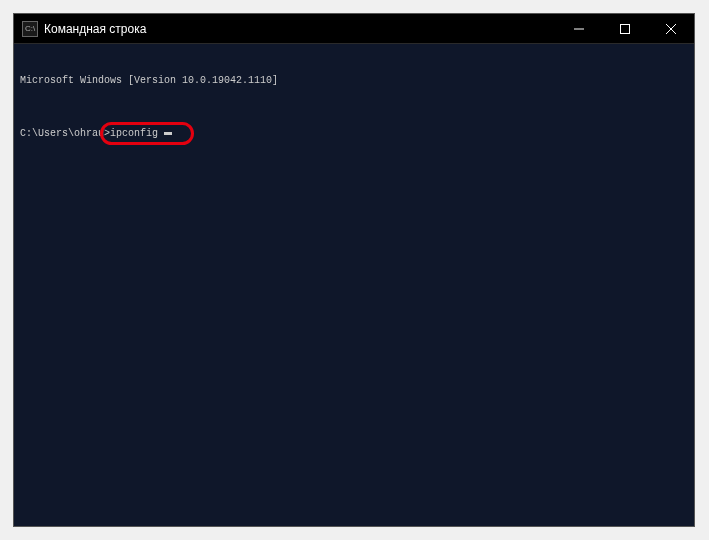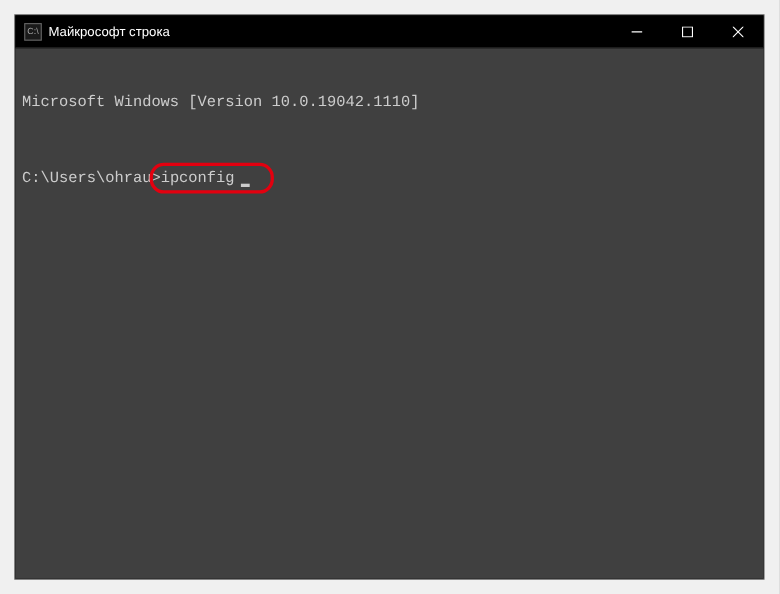--- a/index.html
+++ b/index.html
@@ -51,41 +51,41 @@
       width: 46px;
       height: 30px;
       display: flex;
       align-items: center;
       justify-content: center;
       color: #fff;
     }
     .titlebar-btn svg { width: 10px; height: 10px; }
     .terminal-content {
       flex: 1;
-      background: #404040;
+      background: #0f172a;
       color: #cccccc;
       padding: 4px 6px;
-      font-size: 14px;
+      font-size: 10px;
       line-height: 1.3;
       white-space: pre;
       overflow: hidden;
       position: relative;
     }
     .line { display: block; }
     .prompt-line {
       display: flex;
       align-items: center;
       margin-top: 14px;
       position: relative;
     }
     .prompt-path { color: #cccccc; }
     .command-wrap {
       position: relative;
       display: inline-flex;
-      align-items: flex-end;
+      align-items: center;
     }
     .command-highlight {
       position: absolute;
       left: -10px;
       top: -5px;
       right: -22px;
       bottom: -5px;
       border: 3px solid #e3000f;
       border-radius: 13px;
       pointer-events: none;
@@ -102,21 +102,21 @@
     }
   </style>
 </head>
 <body>
 
 <div class="window">
   <div class="titlebar">
     <div class="titlebar-icon">
       <span>C:\</span>
     </div>
-    <div class="titlebar-title">Майкрософт строка</div>
+    <div class="titlebar-title">Командная строка</div>
     <div class="titlebar-spacer"></div>
     <div class="titlebar-btn">
       <svg viewBox="0 0 10 10">
           <line x1="0" y1="5" x2="10" y2="5" stroke="#fff" stroke-width="1"></line>
         </svg>
     </div>
     <div class="titlebar-btn">
       <svg viewBox="0 0 10 10">
           <rect x="0.5" y="0.5" width="9" height="9" fill="none" stroke="#fff" stroke-width="1"></rect>
         </svg>

